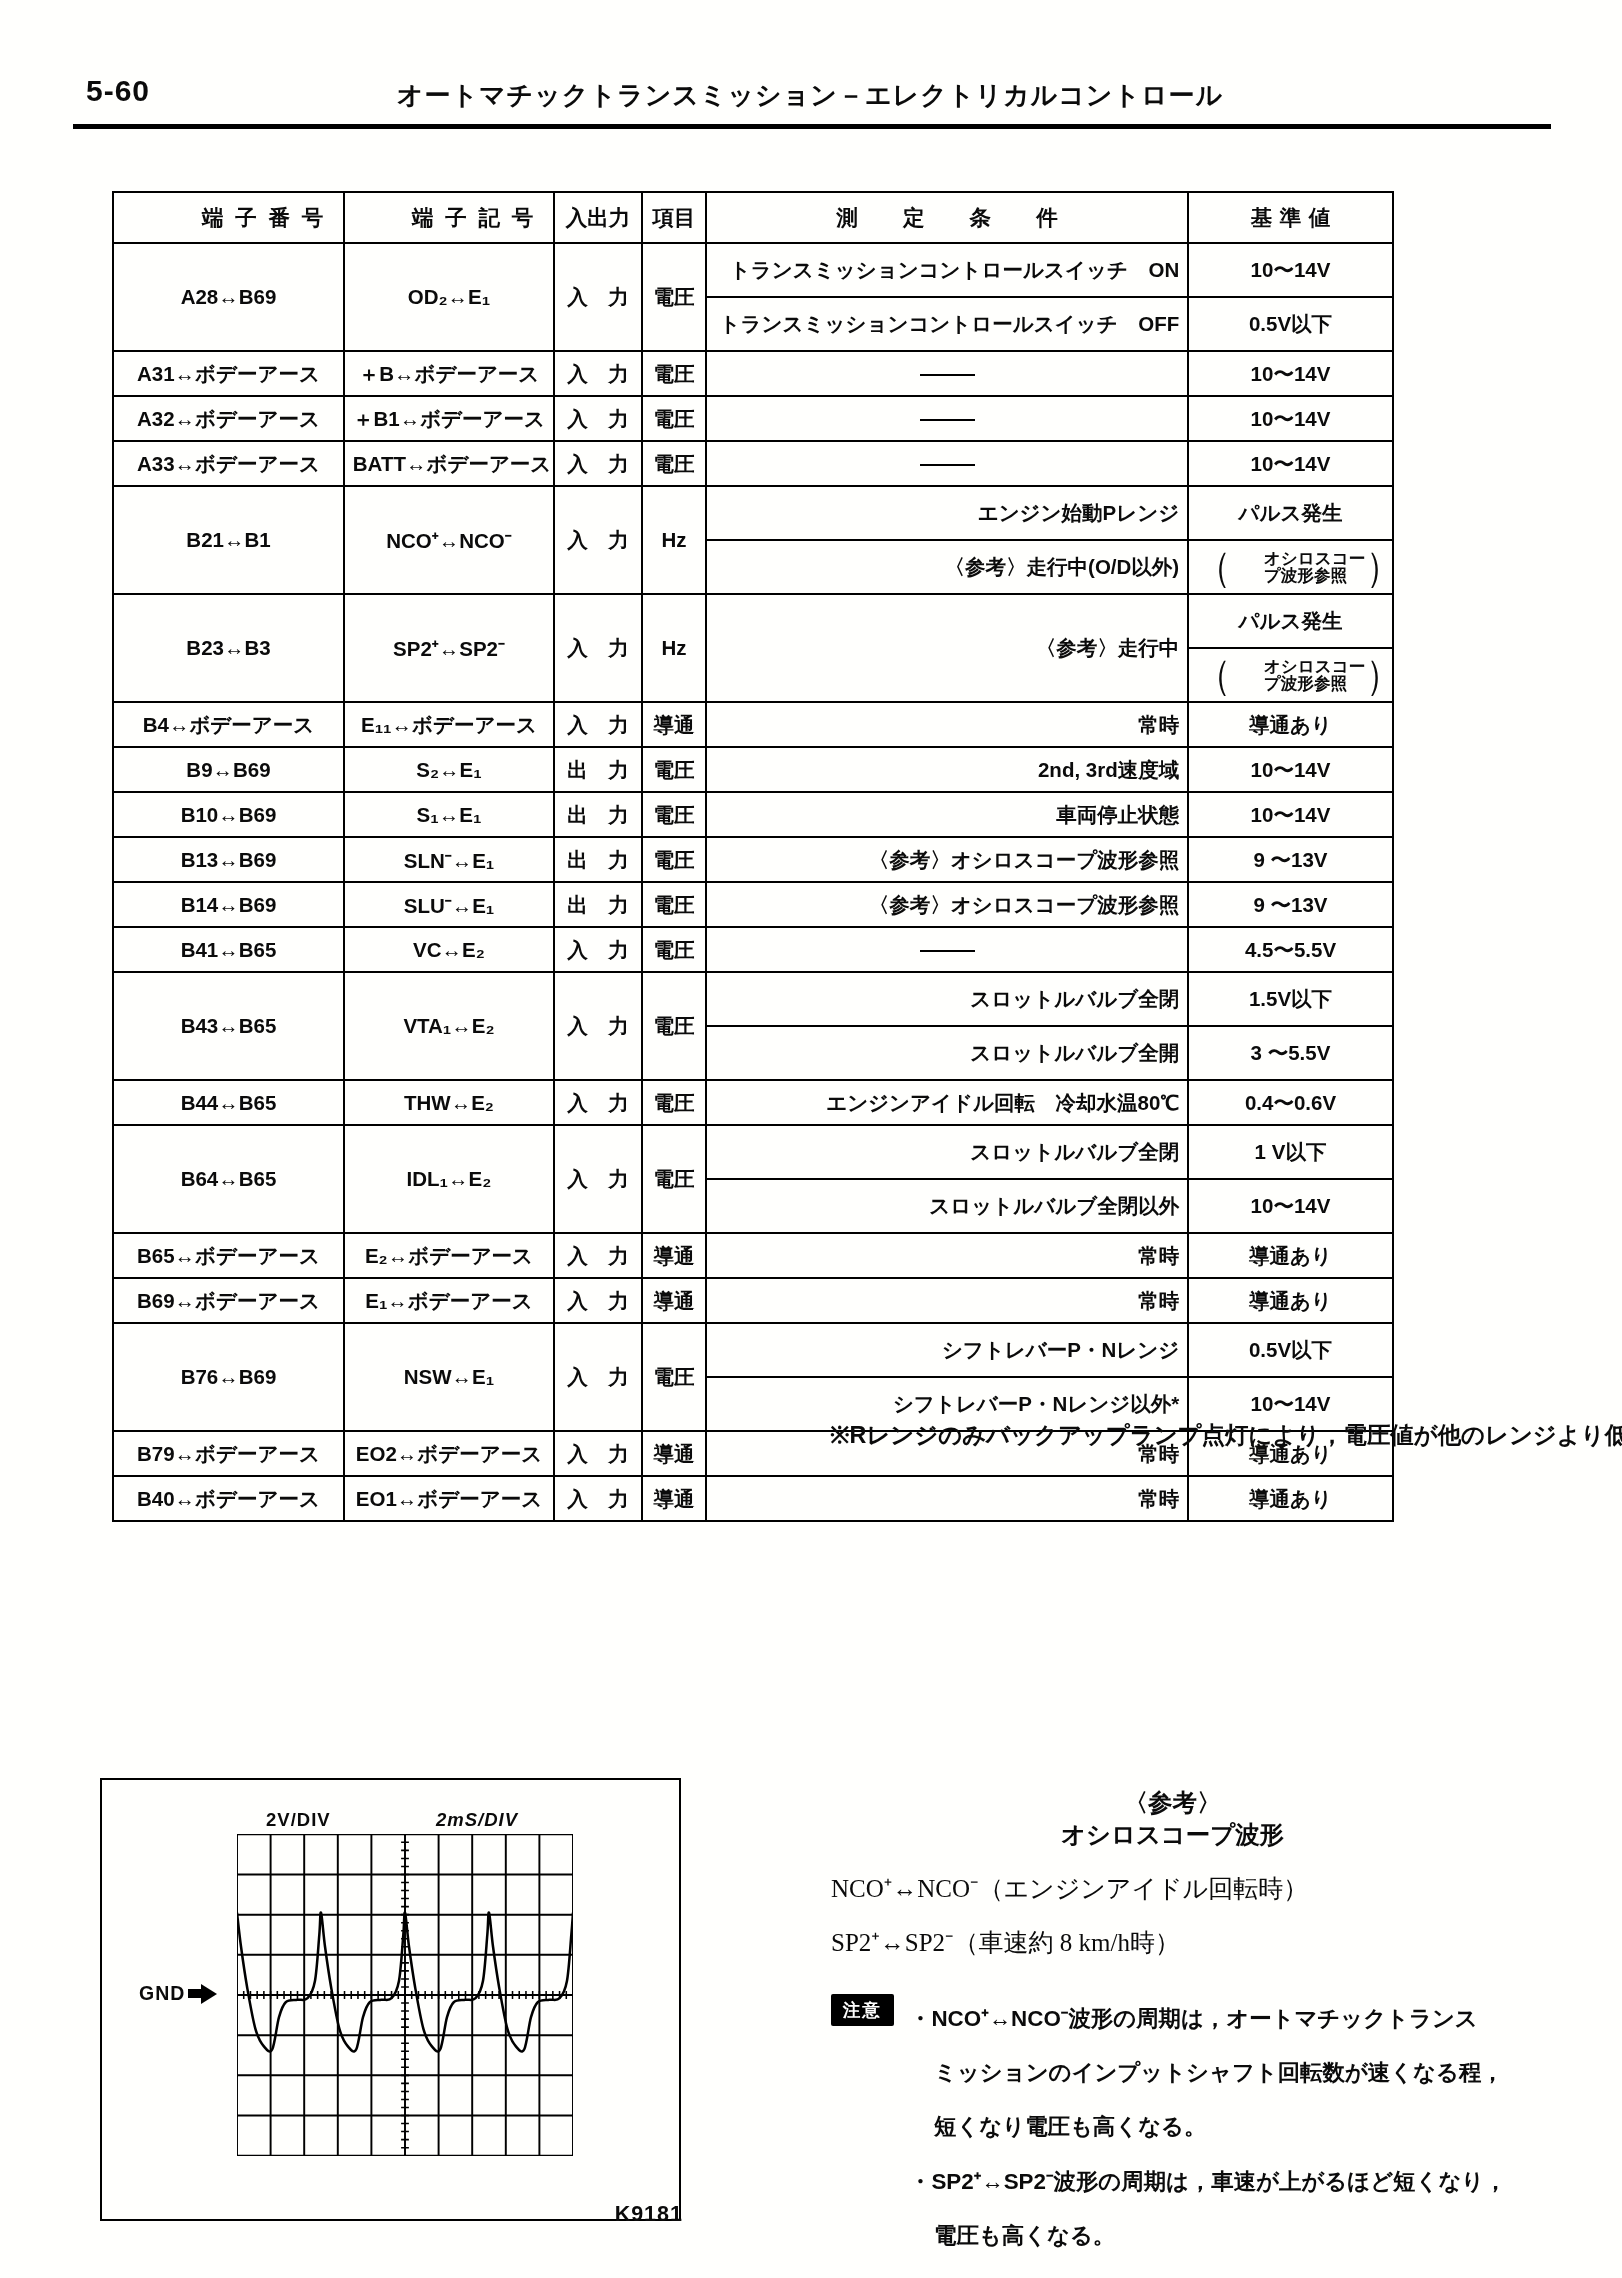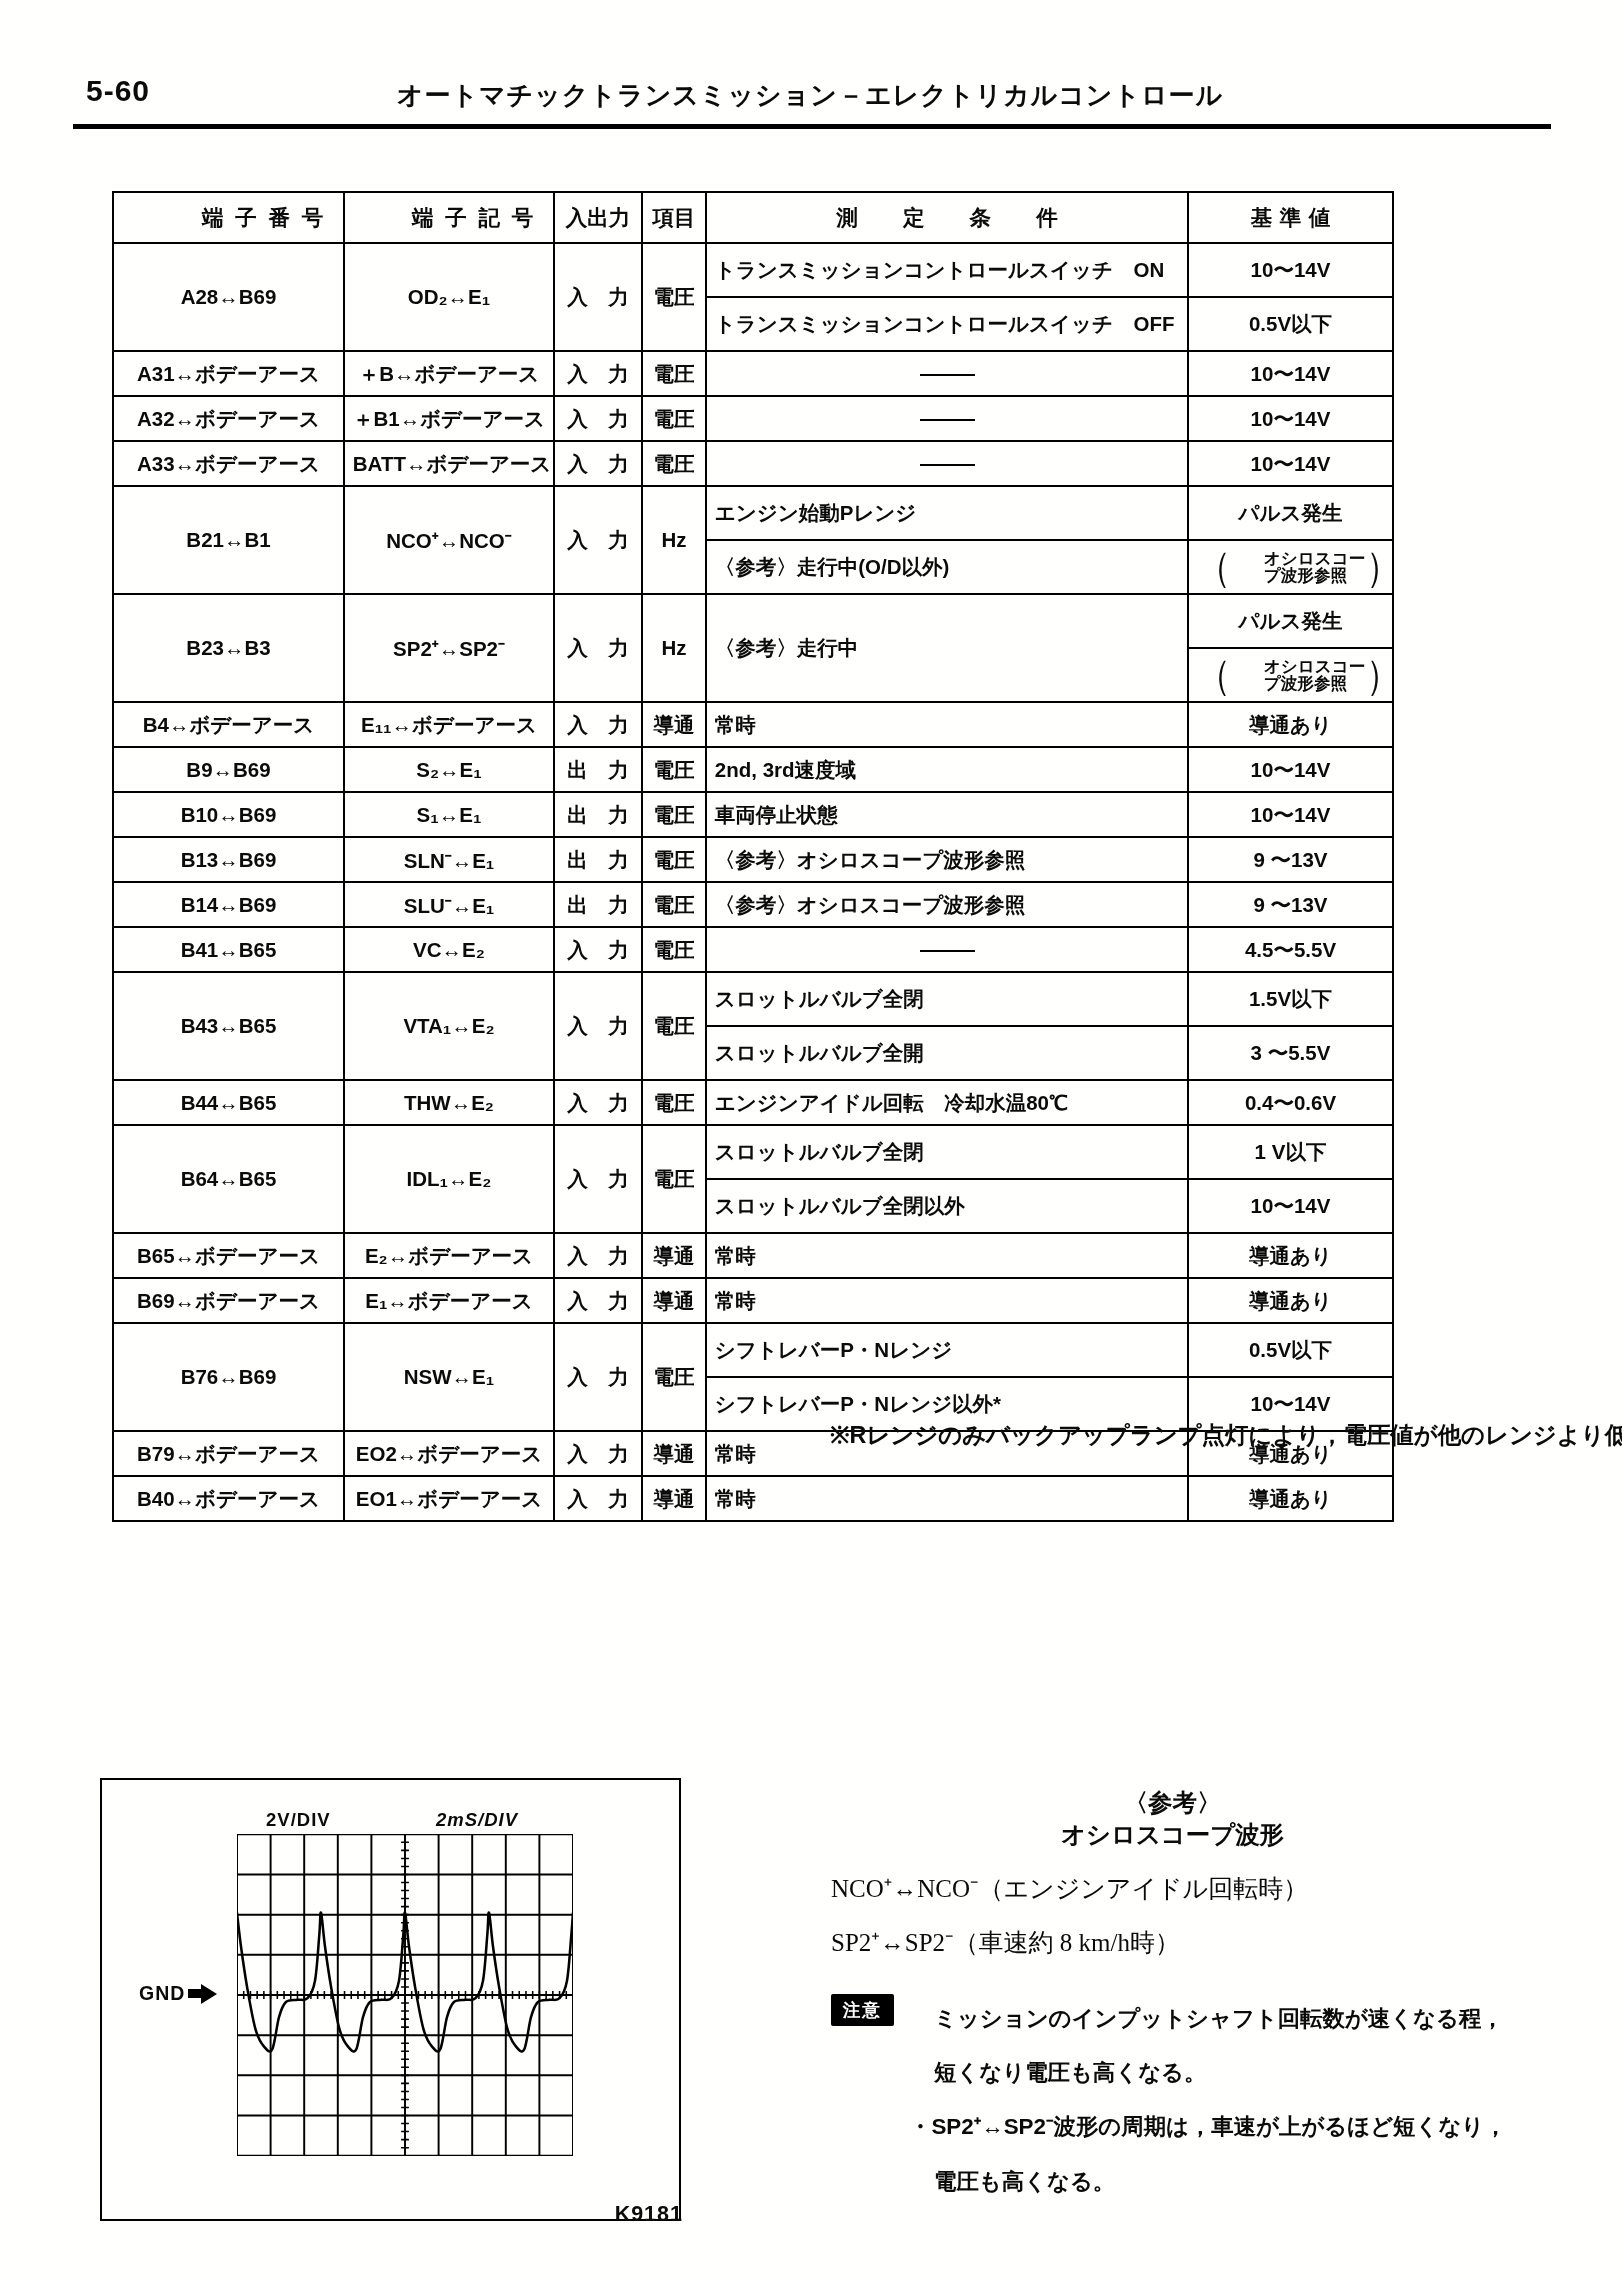--- a/index.html
+++ b/index.html
@@ -14,21 +14,21 @@
 
   
   table.tbl{position:absolute;left:112px;top:191px;width:1280px;border-collapse:collapse;
             table-layout:fixed;border:2.9px solid #000;font-size:20.5px;font-weight:700;}
   .tbl th,.tbl td{border:2px solid #000;padding:2px 7.8px;vertical-align:middle;
                   overflow:hidden;white-space:nowrap;}
   .tbl th{height:45px;font-size:21.5px;}
   .tbl td{height:39px;}
   tr.sub-tall td{height:48px;}
   .c-center{text-align:center;}
-  .c-cond{text-align:left;padding-left:13.7px;font-weight:700;}
+  .c-cond{text-align:right;padding-left:13.7px;font-weight:700;}
   .c-val{text-align:center;}
   .c-dash{text-align:center;}
   .dash-line{display:inline-block;width:55px;border-top:2.9px solid #000;vertical-align:middle;}
   .ls-a{letter-spacing:.55em;text-indent:.55em;text-align:right;}
   .ls-b{letter-spacing:2.1em;text-indent:2.1em;}
   .ls-c{letter-spacing:.35em;text-indent:.35em;}
   .paren-wrap{display:inline-flex;align-items:center;justify-content:center;line-height:1.05;}
   .paren-char{font-size:33px;font-weight:400;transform:scaleY(1.25);padding:0 1px;}
   .paren-lines{display:flex;flex-direction:column;font-size:16.6px;text-align:left;margin-left:32px;}
 
@@ -316,20 +316,21 @@
     <div class="ref-head">
       <span>〈参考〉</span>
       <span class="gap"></span>
       <span>オシロスコープ波形</span>
     </div>
     <div class="ref-line">NCO⁺↔NCO⁻（エンジンアイドル回転時）</div>
     <div class="ref-line">SP2⁺↔SP2⁻（車速約 8 km/h時）</div>
     <div class="note-area">
       <span class="note-badge">注意</span>
       <div class="notes">
+          <div class="note-line">・NCO⁺↔NCO⁻波形の周期は，オートマチックトランス</div>
           <div class="note-line cont">ミッションのインプットシャフト回転数が速くなる程，</div>
           <div class="note-line cont">短くなり電圧も高くなる。</div>
           <div class="note-line">・SP2⁺↔SP2⁻波形の周期は，車速が上がるほど短くなり，</div>
           <div class="note-line cont">電圧も高くなる。</div>
         </div>
     </div>
   </div>
 
 </div>
 

